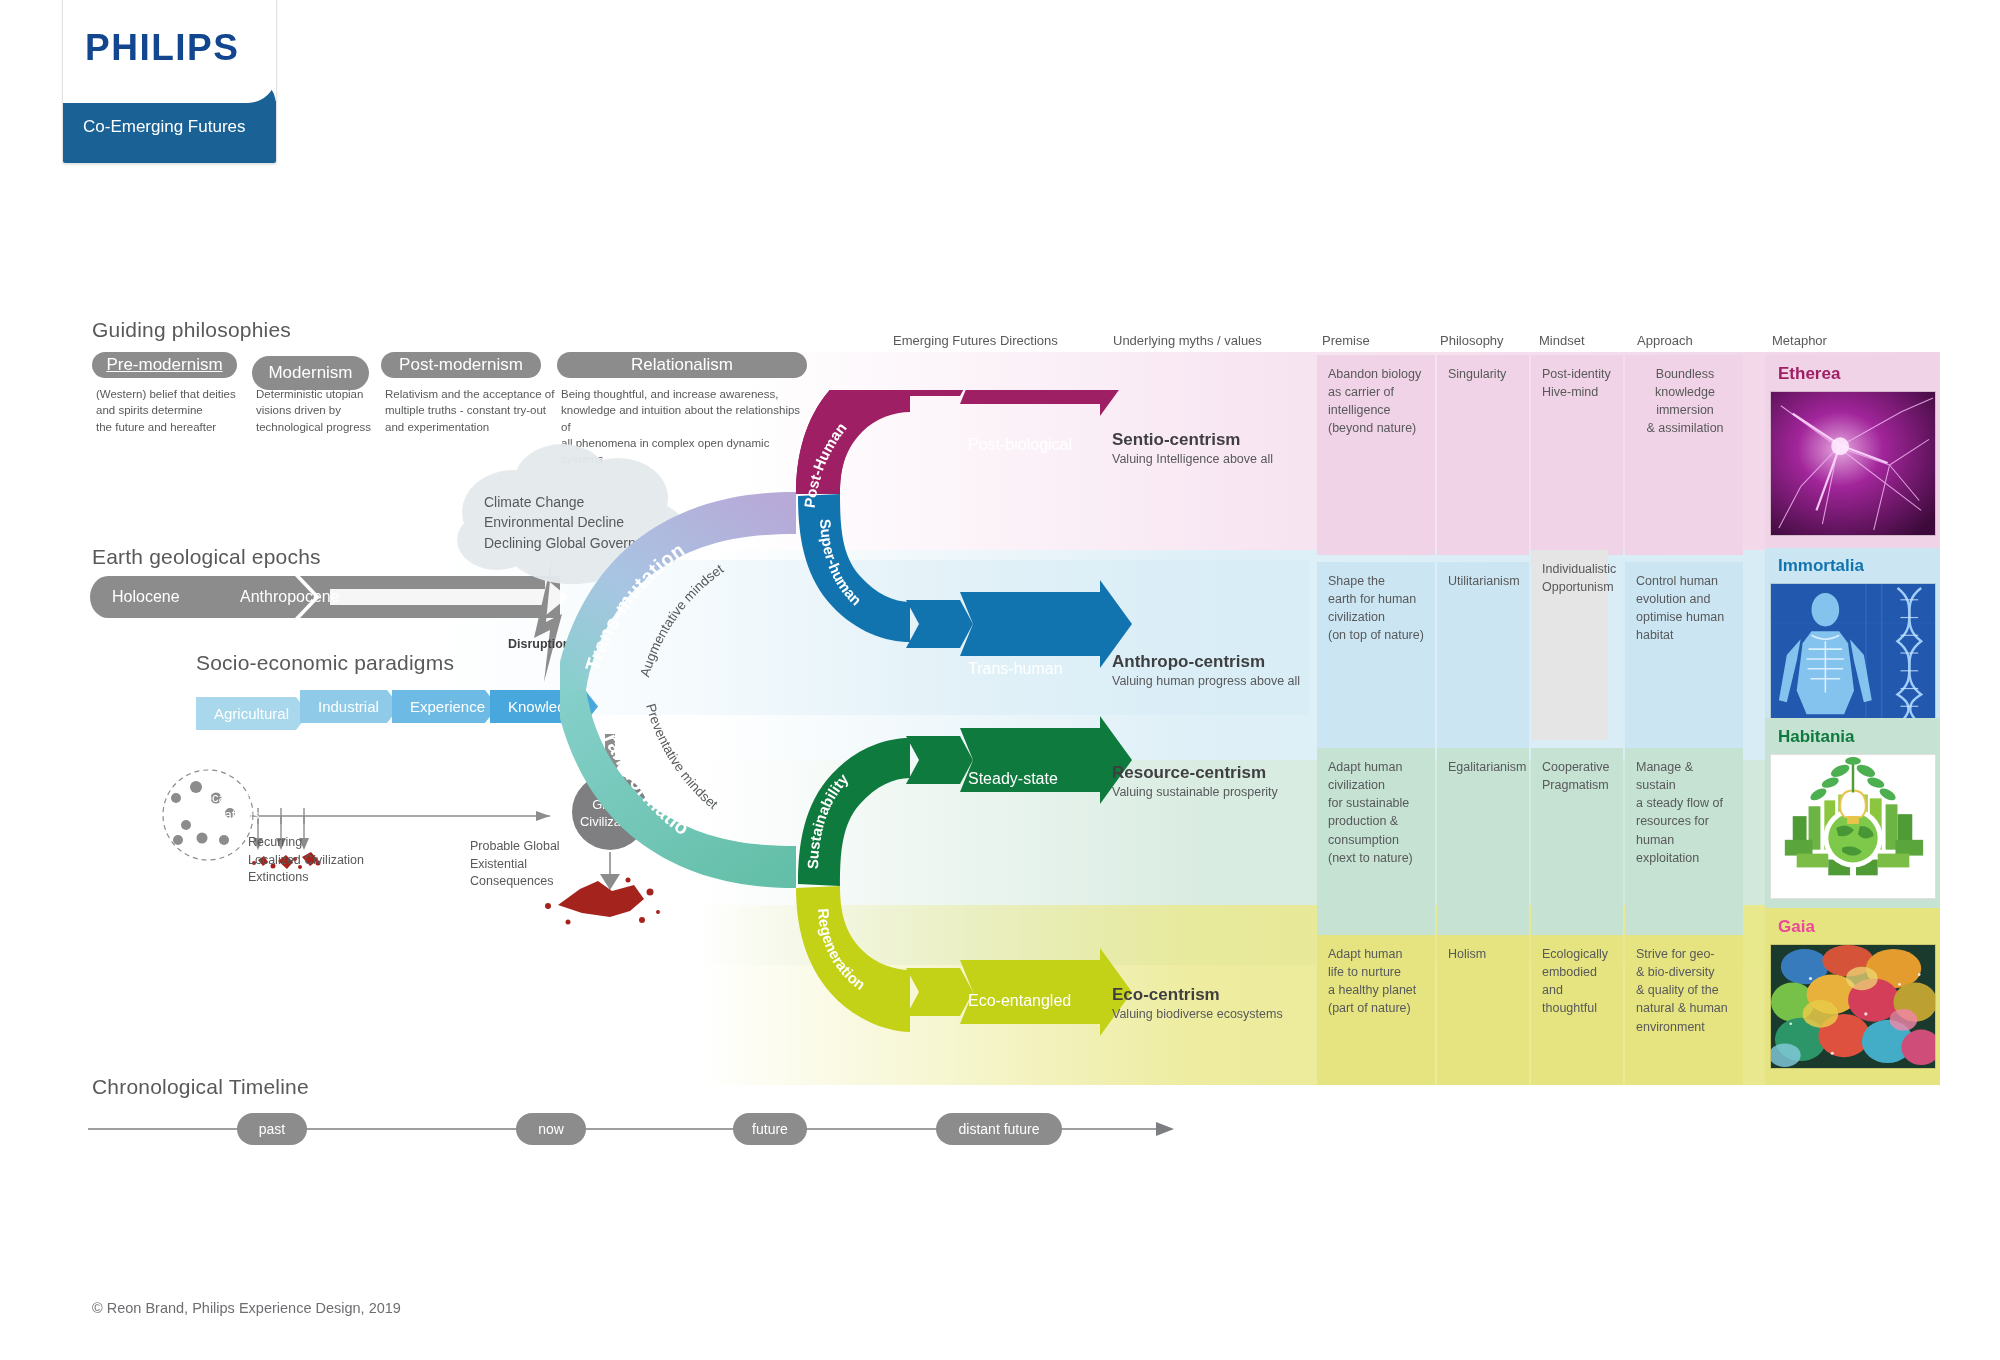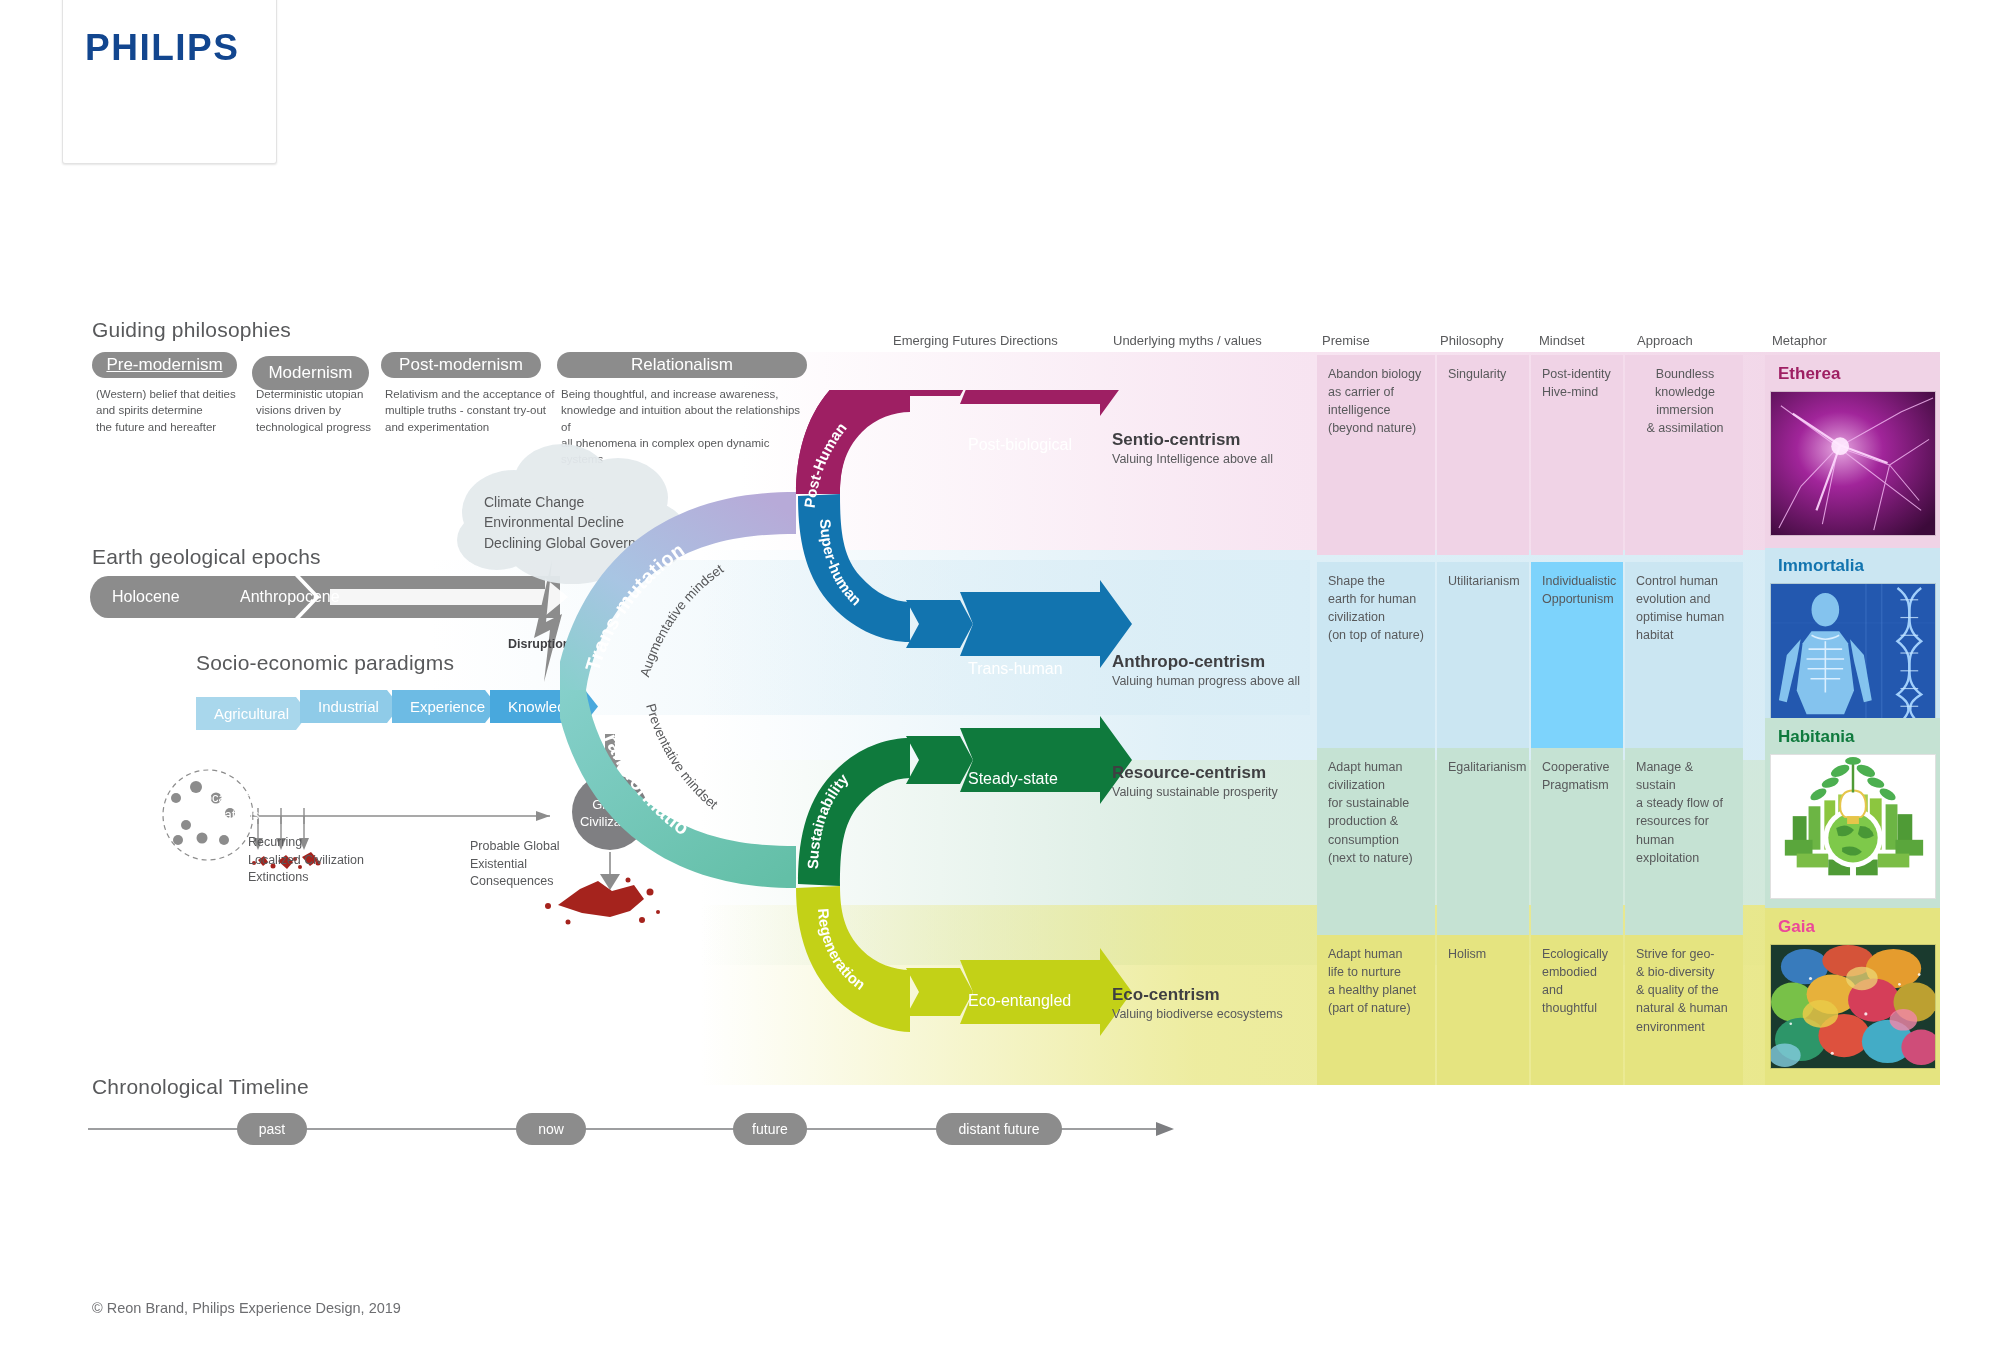--- a/index.html
+++ b/index.html
@@ -50,20 +50,24 @@
   .metaname{position:absolute;font-size:17px;font-weight:bold;white-space:nowrap;}
   .metaimg{position:absolute;border:1px solid rgba(0,0,0,.12);box-sizing:border-box;}
   #copyright{position:absolute;left:92px;top:1300px;font-size:14.5px;color:#6d6e71;}
 </style>
 </head>
 <body>
 
 <div id="logo" class="abs">
   <div id="logo-shield"></div>
   <div id="logo-wordmark">PHILIPS</div>
+  <div id="logo-band">
+    <div id="logo-band-inner"></div>
+    <div id="logo-tag">Co-Emerging Futures</div>
+  </div>
 </div>
 
 <svg class="abs" id="bg-bands" style="left:0;top:0;width:2000px;height:1360px;pointer-events:none">
   <defs>
     <linearGradient id="gb1" x1="0" y1="0" x2="1" y2="0">
       <stop offset="0" stop-color="#f5dced" stop-opacity="0"></stop>
         <stop offset=".45" stop-color="#f5dced" stop-opacity=".75"></stop>
         <stop offset="1" stop-color="#f0d3e6"></stop>
     </linearGradient>
     <linearGradient id="gb2" x1="0" y1="0" x2="1" y2="0">
@@ -365,21 +369,21 @@
     <path d="M70,54 L22,22 M70,54 L118,72 M70,54 L46,120"></path>
   </g>
   <circle cx="70" cy="55" r="9" fill="#ffeaff" opacity=".9"></circle>
 </svg>
 
 <div class="cell abs" style="left:1317px;top:562px;width:118px;height:190px;background:#cbe6f2;white-space:pre-line;">Shape the
 earth for human
 civilization
 (on top of nature)</div>
 <div class="cell abs" style="left:1437px;top:562px;width:92px;height:190px;background:#cbe6f2;white-space:pre-line;">Utilitarianism</div>
-<div class="cell abs" style="left:1531px;top:562px;width:92px;height:190px;background:#7dd3fc;white-space:pre-line;">Individualistic
+<div class="cell abs" style="left:1531px;top:550px;width:77px;height:190px;background:#e5e5e5;white-space:pre-line;">Individualistic
 Opportunism</div>
 <div class="cell abs" style="left:1625px;top:562px;width:118px;height:190px;background:#cbe6f2;white-space:pre-line;">Control human
 evolution and
 optimise human
 habitat</div>
 <div class="cell abs" style="left:1765px;top:548px;width:175px;height:204px;background:#cbe6f2;"></div>
 <div class="metaname" style="left:1778px;top:556px;color:#1274af;">Immortalia</div>
 <svg class="metaimg" style="left:1770px;top:583px;width:166px;height:145px;" viewBox="0 0 166 145" preserveAspectRatio="none">
   <rect width="166" height="145" fill="#1d4c9e"></rect>
   <rect width="166" height="145" fill="#2a63c0" opacity=".5"></rect>

